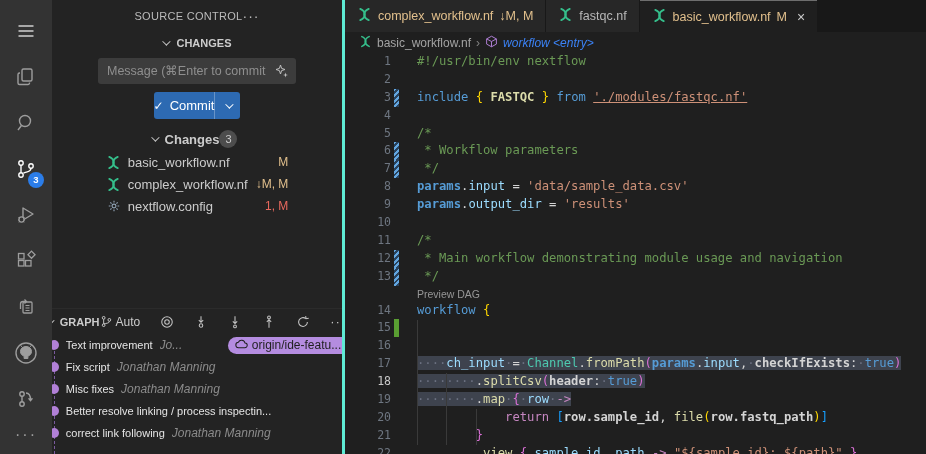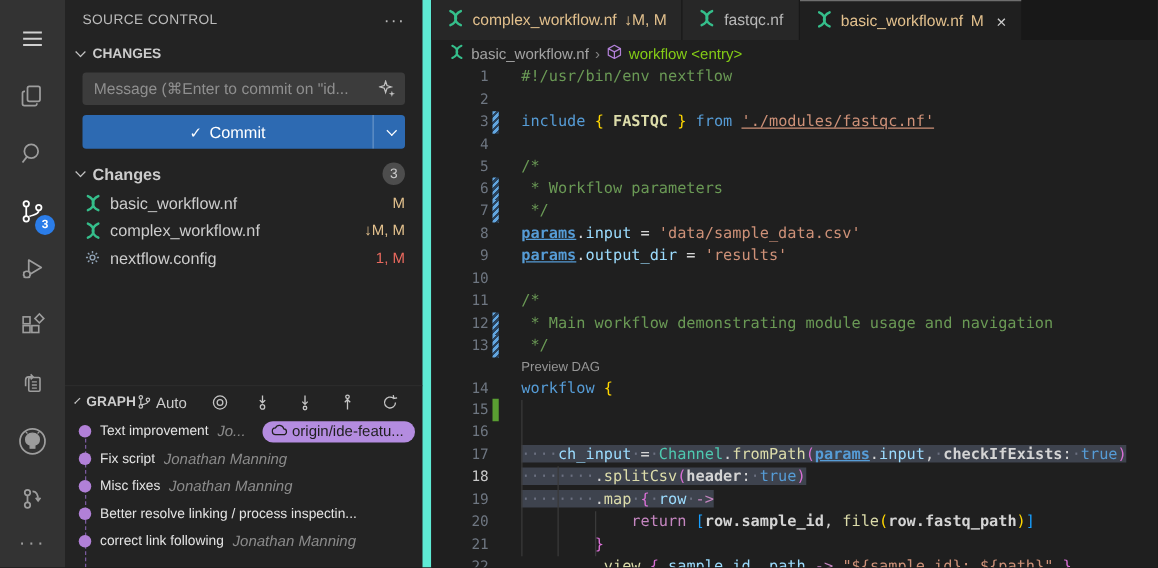--- a/index.html
+++ b/index.html
@@ -15,21 +15,21 @@
     position:relative; cursor:pointer; }
   .ab-item svg { display:block; }
   .ab-badge { position:absolute; right:6px; bottom:4px; min-width:16px; height:16px;
     border-radius:9px; background:#2b7de9; color:#fff; font-size:9.5px; line-height:16px;
     text-align:center; padding:0 4px; font-weight:bold; }
   .ab-spacer { flex:1; }
   .ab-dots { color:#9d9d9d; font-size:16px; letter-spacing:2px; padding-bottom:10px; }
 
   
   .sidebar { width:293px; background:#232323; display:flex; flex-direction:column;
-    flex-shrink:0; border-right:7px solid #5eead4; overflow:hidden; }
+    flex-shrink:0; border-right:3px solid #5eead4; overflow:hidden;align-items:center; }
   .sb-header { height:32px; display:flex; align-items:center; padding:0 14px; flex-shrink:0; }
   .sb-title { font-size:11px; color:#bbbbbb; letter-spacing:0.3px; }
   .sb-menu { margin-left:auto; color:#b9b9b9; font-size:14px; letter-spacing:1px; cursor:pointer; }
   .chev { display:inline-block; width:6px; height:6px; border-right:1.4px solid #c5c5c5;
     border-bottom:1.4px solid #c5c5c5; transform:rotate(45deg) translateY(-2px); margin-right:8px; }
   .section-head { height:22px; display:flex; align-items:center; padding:0 8px; flex-shrink:0; }
   .section-label { font-size:11px; font-weight:bold; color:#cccccc; }
   .scm-input-wrap { margin:4px 14px 8px 14px; position:relative; flex-shrink:0; }
   .scm-input { width:100%; height:26px; background:#3c3c3c; border:none; border-radius:3px;
     color:#cccccc; font-size:12.5px; padding:0 28px 0 9px; outline:none;
@@ -83,39 +83,39 @@
   .editor { flex:1; display:flex; flex-direction:column; background:#1f1f1f; overflow:hidden; }
   .tabbar { height:32px; background:#181818; display:flex; flex-shrink:0; }
   .tab { display:flex; align-items:center; gap:6px; padding:0 12px; background:#272727;
     margin-right:1px; font-size:12.5px; color:#b8b8b8; cursor:pointer; white-space:nowrap; }
   .tab.active { background:#1f1f1f; border-top:1px solid #6e6e6e; }
   .tab .tab-label.modified, .tab .tab-badge { color:#e2c08d; }
   .tab-close { color:#cccccc; font-size:14px; margin-left:4px; cursor:pointer; }
   .breadcrumb { height:21px; display:flex; align-items:center; gap:5px; padding:0 14px;
     font-size:12px; color:#a3a3a3; flex-shrink:0; }
   .bc-sep { color:#818181; font-size:12px; }
-  .bc-symbol { color:#84cc16; }
+  .bc-symbol { color:#3b82f6;font-style:italic; }
 
   .code { position:relative; flex:1; overflow:hidden;
     font-family:"DejaVu Sans Mono","Liberation Mono",monospace; font-size:12.2px; }
   .crow { height:17.9px; line-height:17.9px; display:flex; align-items:stretch; }
   .ln { width:46px; text-align:right; color:#6e7681; font-size:11.5px; line-height:17.9px;
     flex-shrink:0; }
   .ln.cur { color:#c8c8c8; }
   .mkcol { width:10px; flex-shrink:0; display:flex; justify-content:center; }
   .mk { width:5px; height:100%; }
   .mk.mod { background:repeating-linear-gradient(135deg,#62a6e0 0 2px,#29425c 2px 4px); }
   .mk.add { background:#5a9e32; }
   .lc { white-space:pre; padding-left:16px; }
   .selbg { background:#3e434e; }
   .lens-row { height:16px; line-height:16px; padding-left:72px;
     font-family:"Liberation Sans","DejaVu Sans",sans-serif; font-size:10.5px; color:#969696; }
   .guide { position:absolute; width:1px; background:#3a3a3a; }
 
-  .tk-c{color:#6a9955;} .tk-k{color:#569cd6;} .tk-kb{color:#569cd6;font-weight:bold;text-decoration:underline;}
+  .tk-c{color:#6a9955;} .tk-k{color:#569cd6;} .tk-kb{color:#569cd6;font-weight:bold;}
   .tk-ct{color:#c586c0;} .tk-s{color:#ce9178;}
   .tk-sl{color:#ce9178;text-decoration:underline;}
   .tk-f{color:#dcdcaa;} .tk-fb{color:#dcdcaa;font-weight:bold;}
   .tk-t{color:#4ec9b0;} .tk-v{color:#9cdcfe;} .tk-w{color:#d4d4d4;}
   .tk-wb{color:#d4d4d4;font-weight:bold;}
   .tk-b1{color:#ffd700;} .tk-b2{color:#da70d6;} .tk-b3{color:#179fff;}
   .tk-ws{color:#6b7080;}
 </style>
 </head>
 <body>

